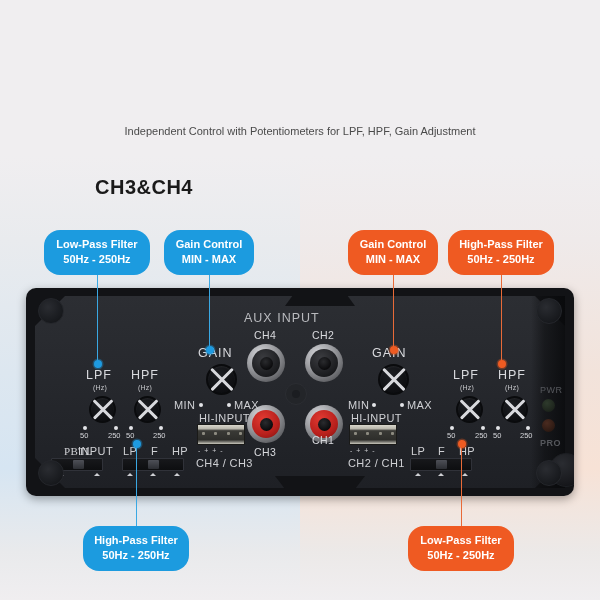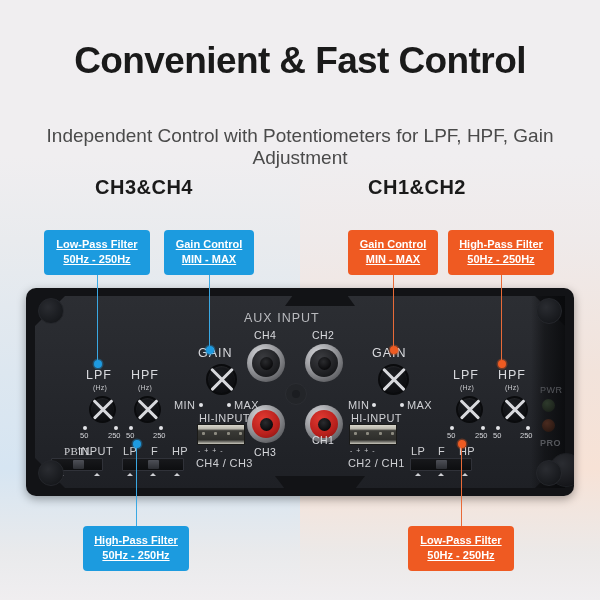--- a/index.html
+++ b/index.html
@@ -32,43 +32,42 @@
     text-align: center;
     font-size: 37px; font-weight: bold; color: #1a1a1a;
     letter-spacing: -0.6px;
   }
   .sub1 {
     position: absolute; left: 0; top: 98px; width: 600px;
     text-align: center; font-size: 14.5px; color: #4a4a4a;
   }
   .sub2 {
     position: absolute; left: 0; top: 125px; width: 600px;
-    text-align: center; font-size: 19px; color: #4a4a4a;
+    text-align: center; font-size: 11px; color: #4a4a4a;
   }
 
   
   .chhead {
     position: absolute; font-size: 20px; font-weight: bold;
     color: #1a1a1a; letter-spacing: 0.5px;
   }
   .chhead.left  { left: 95px;  top: 176px; }
   .chhead.right { left: 368px; top: 176px; }
 
   
   .callout {
     position: absolute;
-    border-radius: 4px;
+    border-radius: 16px;
     color: #fff;
     text-align: center;
     font-size: 11px;
     font-weight: bold;
     line-height: 1.35;
     padding: 7px 5px 8px;
     z-index: 12;
-    text-decoration: underline;
   }
   .callout .l2 { display: block; }
   .callout.blue   { background: #1c9bdf; }
   .callout.orange { background: #ef5a22; }
 
   .leader { position: absolute; z-index: 10; }
   .leader .line {
     position: absolute; left: 0; top: 0; width: 1px; height: 100%;
   }
   .leader.blue .line   { background: #3aa8e3; }
@@ -254,25 +253,23 @@
 </head>
 <body>
 
 <div id="stage">
 
   <div class="bg-split">
     <div class="bg-left"></div>
     <div class="bg-right"></div>
   </div>
 
-  <div class="title">Convenient &amp; Fast Control</div>
   <div class="sub2">Independent Control with Potentiometers for LPF, HPF, Gain Adjustment</div>
 
   <div class="chhead left">CH3&amp;CH4</div>
-  <div class="chhead right">CH1&amp;CH2</div>
 
   <div class="leader blue" style="left:97px;  top:272px; height:96px;">
     <div class="line"></div>
     <div class="dot bottom"></div>
   </div>
   <div class="leader blue" style="left:209px; top:272px; height:82px;">
     <div class="line"></div>
     <div class="dot bottom"></div>
   </div>
   <div class="leader orange" style="left:393px; top:272px; height:82px;">

